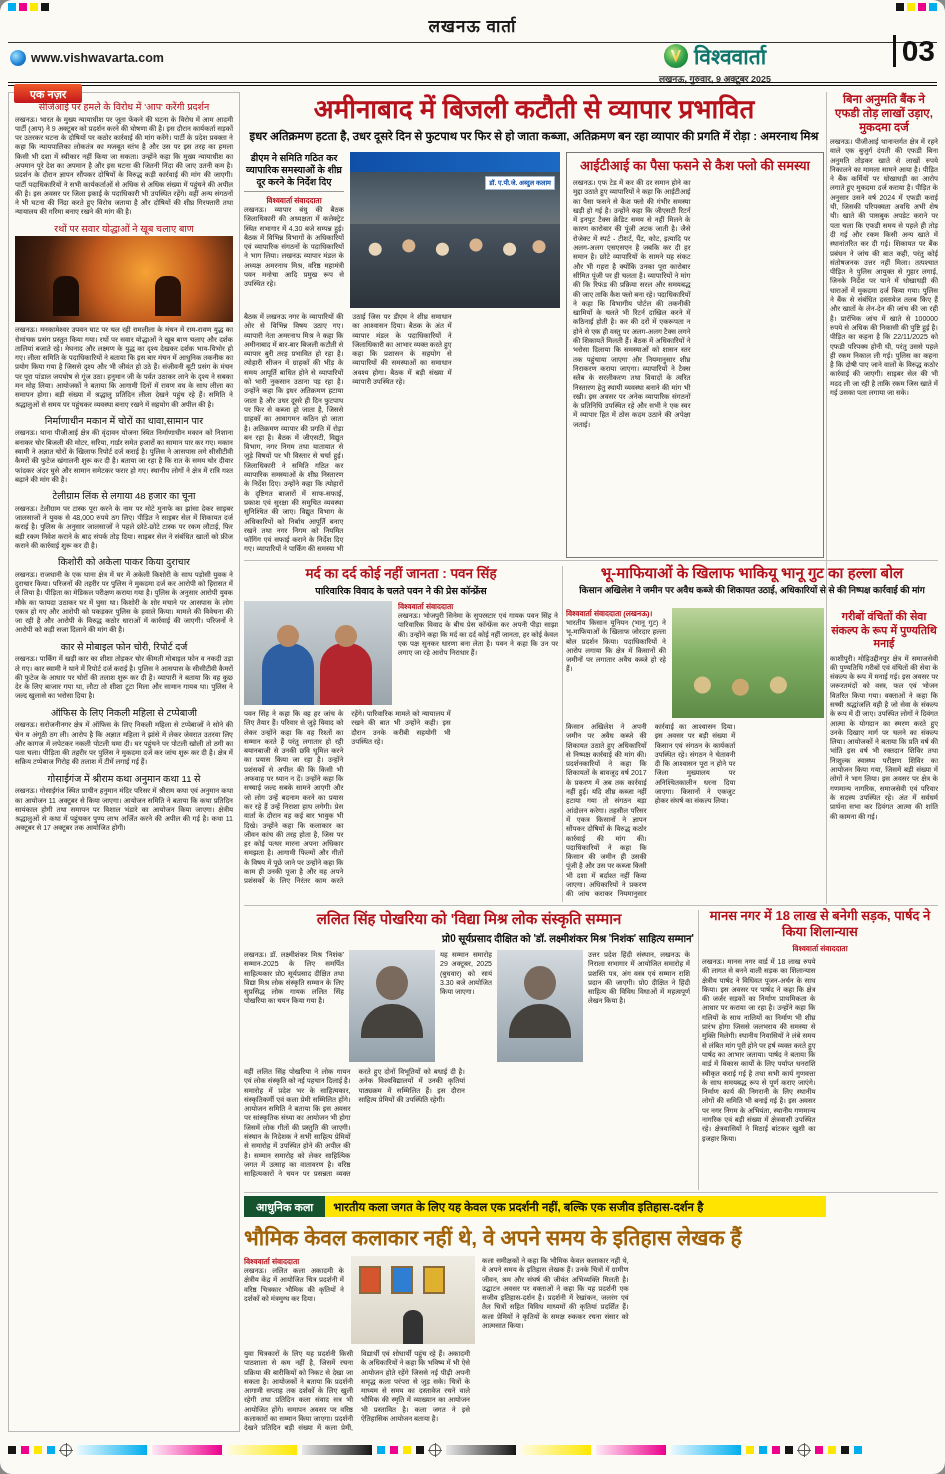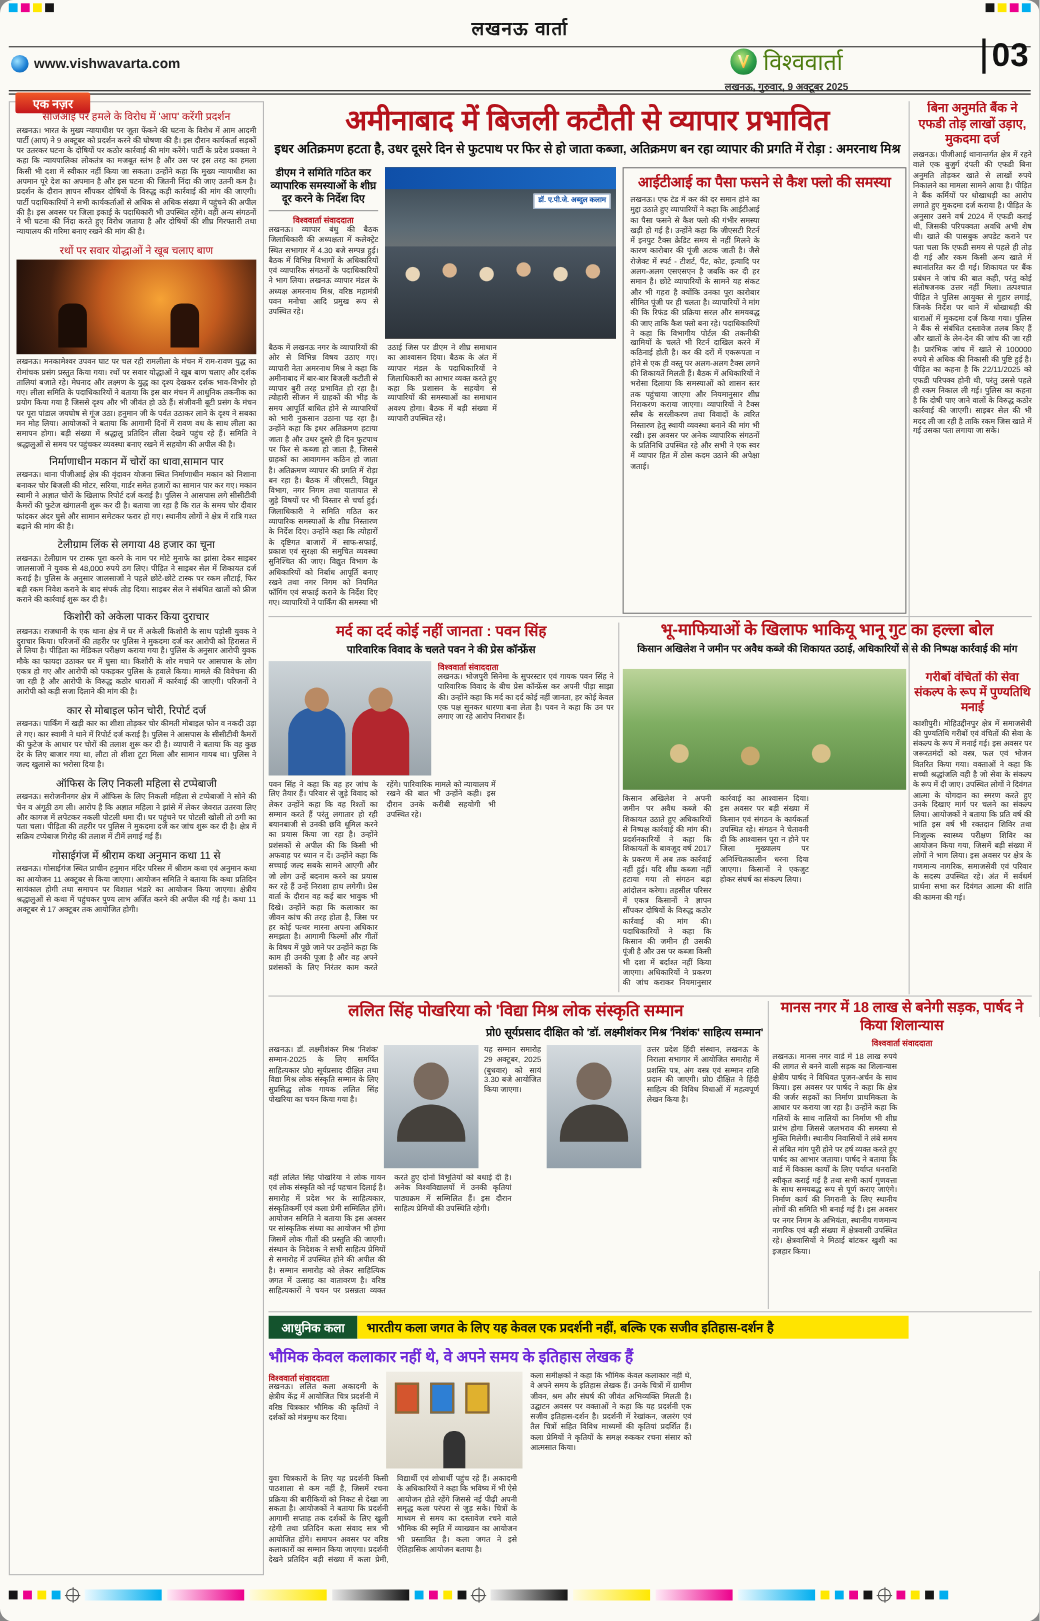--- a/index.html
+++ b/index.html
@@ -25,21 +25,21 @@
   
   .masthead-top{top:14px;left:0;width:100%;text-align:center;font-size:17px;font-weight:800;letter-spacing:1px;}
   .rule-a{top:42px;left:8px;width:929px;border-top:1px solid #333;}
   .site-row{top:50px;left:10px;display:flex;align-items:center;gap:5px;}
   .globe{width:16px;height:16px;border-radius:50%;background:radial-gradient(circle at 35% 35%,#9be0ff,#1b7fd4 60%,#0b4f92);}
   .site-url{font-size:12.5px;font-weight:800;color:#222;}
   .brand-block{top:42px;left:590px;width:250px;text-align:center;}
   .brand-line{display:flex;align-items:center;justify-content:center;gap:6px;}
   .brand-logo{width:24px;height:24px;border-radius:50%;background:radial-gradient(circle at 40% 35%,#bfe77a,#2e9e49 55%,#0d6b2e);position:relative;}
   .brand-logo:after{content:"";position:absolute;left:7px;top:6px;width:10px;height:12px;background:linear-gradient(135deg,#fff,#ffd24d 60%,#f0592a);clip-path:polygon(0 0,45% 100%,55% 100%,100% 0,78% 0,50% 62%,22% 0);}
-  .brand-name{font-size:21px;font-weight:400;color:#4d7c0f;}
+  .brand-name{font-size:21px;font-weight:700;color:#0f766e;}
   .brand-date{font-size:9px;font-weight:700;color:#333;margin-top:2px;}
   .pagenum{top:34px;right:10px;display:flex;align-items:center;text-align:center;}
   .pagenum .bar{width:3px;height:32px;background:#111;margin-right:6px;}
   .pagenum .num{font-size:30px;font-weight:800;color:#111;}
   .rule-b{top:82px;left:8px;width:929px;height:4px;border-top:1.5px solid #111;border-bottom:1px solid #111;}
   
   .left-box{left:8px;top:92px;width:232px;height:1340px;border:1px solid #b8b8b8;padding:8px 6px 0;overflow:hidden;}
   .og-tag{left:14px;top:84px;background:linear-gradient(180deg,#f05a28,#c4161c);color:#fff;font-weight:800;font-size:11px;padding:2px 16px;border-radius:2px;z-index:3;}
   .brief{margin-bottom:6px;}
   .brief h4{font-size:9.5px;line-height:11.5px;text-align:center;margin-bottom:2px;color:#111;}
@@ -112,21 +112,21 @@
   .lalit-cols{margin-top:5px;column-count:4;column-gap:8px;column-fill:auto;height:118px;overflow:hidden;}
   
   .manas{left:702px;top:908px;width:236px;height:282px;overflow:hidden;}
   .manas-title{font-size:13px;line-height:16px;color:#b5121b;font-weight:800;text-align:center;}
   .manas-cols{margin-top:4px;column-count:2;column-gap:9px;column-fill:auto;height:220px;overflow:hidden;}
   
   .modern{left:244px;top:1196px;width:694px;height:236px;overflow:hidden;}
   .ma-striprow{display:flex;align-items:stretch;height:21px;width:582px;}
   .ma-badge{background:#14532d;color:#fff;font-weight:800;font-size:11px;padding:3px 12px;display:flex;align-items:center;white-space:nowrap;}
   .ma-strip{background:#ffe400;color:#111;font-weight:800;font-size:11.5px;padding:3px 8px;display:flex;align-items:center;flex:1;white-space:nowrap;overflow:hidden;}
-  .ma-title{font-size:14px;font-weight:800;color:#6d28d9;margin-top:6px;}
+  .ma-title{font-size:21px;font-weight:800;color:#a16207;margin-top:6px;}
   .ma-row{display:flex;gap:7px;margin-top:5px;height:88px;}
   .ma-intro{width:100px;overflow:hidden;}
   .ma-photo{width:124px;height:88px;background:linear-gradient(180deg,#efece3,#d9d4c6);position:relative;overflow:hidden;}
   .art{position:absolute;top:10px;width:22px;height:28px;border:2px solid #8a6a3a;}
   .art.a1{left:8px;background:#d4552e}.art.a2{left:40px;background:#2e7fd4}.art.a3{left:72px;background:#e0b12e}
   .ma-visitor{position:absolute;bottom:0;left:52px;width:20px;height:34px;border-radius:9px 9px 0 0;background:#333;}
   .ma-mid{flex:1;column-count:3;column-gap:8px;column-fill:auto;overflow:hidden;}
   .ma-cols{margin-top:5px;column-count:6;column-gap:8px;column-fill:auto;height:88px;overflow:hidden;}
   .hrule{border-top:1px solid #bdbdbd;}
 </style>
@@ -257,20 +257,24 @@
     </div>
     <p class="pawan-cols bodytxt">पवन सिंह ने कहा कि वह हर जांच के लिए तैयार हैं। परिवार से जुड़े विवाद को लेकर उन्होंने कहा कि वह रिश्तों का सम्मान करते हैं परंतु लगातार हो रही बयानबाजी से उनकी छवि धूमिल करने का प्रयास किया जा रहा है। उन्होंने प्रशंसकों से अपील की कि किसी भी अफवाह पर ध्यान न दें। उन्होंने कहा कि सच्चाई जल्द सबके सामने आएगी और जो लोग उन्हें बदनाम करने का प्रयास कर रहे हैं उन्हें निराशा हाथ लगेगी। प्रेस वार्ता के दौरान वह कई बार भावुक भी दिखे। उन्होंने कहा कि कलाकार का जीवन कांच की तरह होता है, जिस पर हर कोई पत्थर मारना अपना अधिकार समझता है। आगामी फिल्मों और गीतों के विषय में पूछे जाने पर उन्होंने कहा कि काम ही उनकी पूजा है और वह अपने प्रशंसकों के लिए निरंतर काम करते रहेंगे। पारिवारिक मामले को न्यायालय में रखने की बात भी उन्होंने कही। इस दौरान उनके करीबी सहयोगी भी उपस्थित रहे।</p>
   </div>
 
   <div class="abs bhu">
     <div class="bhu-head">भू-माफियाओं के खिलाफ भाकियू भानू गुट का हल्ला बोल</div>
     <div class="bhu-sub">किसान अखिलेश ने जमीन पर अवैध कब्जे की शिकायत उठाई, अधिकारियों से से की निष्पक्ष कार्रवाई की मांग</div>
   </div>
   <div class="abs bhu-main">
     <div class="bhu-row">
+      <div class="bhu-col1">
+        <div class="byline">विश्ववार्ता संवाददाता (लखनऊ)।</div>
+        <p class="bodytxt">भारतीय किसान यूनियन (भानू गुट) ने भू-माफियाओं के खिलाफ जोरदार हल्ला बोल प्रदर्शन किया। पदाधिकारियों ने आरोप लगाया कि क्षेत्र में किसानों की जमीनों पर लगातार अवैध कब्जे हो रहे हैं।</p>
+      </div>
       <div class="bhu-photo"></div>
     </div>
     <p class="bhu-cols bodytxt">किसान अखिलेश ने अपनी जमीन पर अवैध कब्जे की शिकायत उठाते हुए अधिकारियों से निष्पक्ष कार्रवाई की मांग की। प्रदर्शनकारियों ने कहा कि शिकायतों के बावजूद वर्ष 2017 के प्रकरण में अब तक कार्रवाई नहीं हुई। यदि शीघ्र कब्जा नहीं हटाया गया तो संगठन बड़ा आंदोलन करेगा। तहसील परिसर में एकत्र किसानों ने ज्ञापन सौंपकर दोषियों के विरुद्ध कठोर कार्रवाई की मांग की। पदाधिकारियों ने कहा कि किसान की जमीन ही उसकी पूंजी है और उस पर कब्जा किसी भी दशा में बर्दाश्त नहीं किया जाएगा। अधिकारियों ने प्रकरण की जांच कराकर नियमानुसार कार्रवाई का आश्वासन दिया। इस अवसर पर बड़ी संख्या में किसान एवं संगठन के कार्यकर्ता उपस्थित रहे। संगठन ने चेतावनी दी कि आश्वासन पूरा न होने पर जिला मुख्यालय पर अनिश्चितकालीन धरना दिया जाएगा। किसानों ने एकजुट होकर संघर्ष का संकल्प लिया।</p>
   </div>
 
   <div class="abs lalit">
     <div class="lalit-title">ललित सिंह पोखरिया को 'विद्या मिश्र लोक संस्कृति सम्मान</div>
     <div class="lalit-sub">प्रो0 सूर्यप्रसाद दीक्षित को 'डॉ. लक्ष्मीशंकर मिश्र 'निशंक' साहित्य सम्मान'</div>
     <div class="lalit-row">
       <p class="lt w1 bodytxt">लखनऊ। डॉ. लक्ष्मीशंकर मिश्र 'निशंक' सम्मान-2025 के लिए समर्पित साहित्यकार प्रो0 सूर्यप्रसाद दीक्षित तथा विद्या मिश्र लोक संस्कृति सम्मान के लिए सुप्रसिद्ध लोक गायक ललित सिंह पोखरिया का चयन किया गया है।</p>

